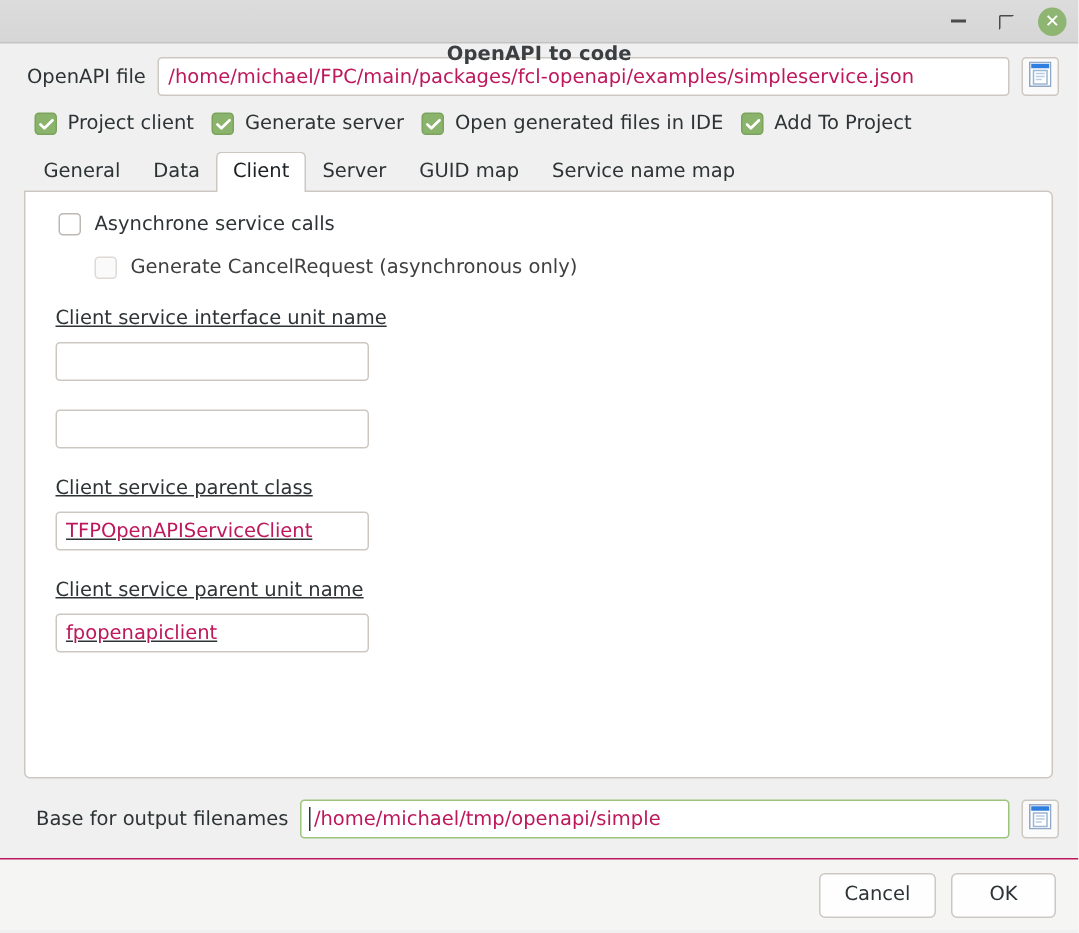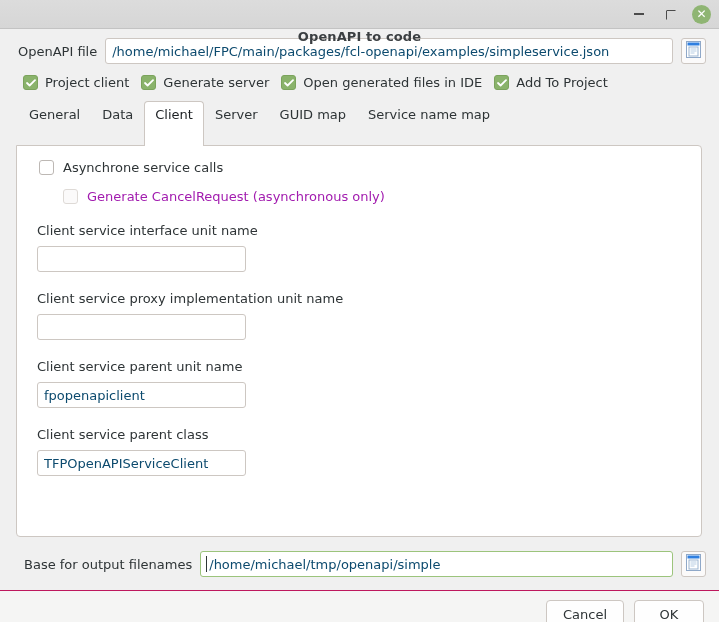--- a/index.html
+++ b/index.html
@@ -97,21 +97,21 @@
     white-space: nowrap;
   }
   .text-input {
     box-sizing: border-box;
     height: 26px;
     border: 1px solid #cdc7c2;
     border-radius: 3px;
     background: #ffffff;
     font-family: "DejaVu Sans", "Liberation Sans", sans-serif;
     font-size: 13px;
-    color: #0c4a6e;
+    color: #be185d;
     padding: 0 6px;
     outline: none;
   }
   .toprow .text-input {
     flex: 1;
   }
   .browse-btn {
     box-sizing: border-box;
     width: 25px;
     height: 26px;
@@ -163,21 +163,21 @@
 
   
   .tabs {
     display: flex;
     align-items: flex-end;
     padding: 10px 0 0 18px;
     position: relative;
     z-index: 2;
   }
   .tab {
-    padding: 5px 10px 24px 10px;
+    padding: 5px 10px 6px 10px;
     font-size: 13px;
     color: #2e3436;
     border: 1px solid transparent;
     border-bottom: none;
     border-radius: 4px 4px 0 0;
     position: relative;
     top: 1px;
     white-space: nowrap;
   }
   .tab.active {
@@ -198,28 +198,28 @@
     position: relative;
     z-index: 1;
   }
   .panel-row {
     display: flex;
     align-items: center;
     gap: 9px;
   }
   .panel-row.indent1 { padding-left: 22px; }
   .panel-row.indent2 { padding-left: 46px; margin-top: 14px; }
-  .muted { color: #a21caf; }
+  .muted { color: #404040; }
 
   .field-label {
     font-size: 13px;
     color: #2e3436;
     padding-left: 20px;
   }
-  .field-group { margin-top: 19px; }
+  .field-group { margin-top: 19px; text-decoration: underline; }
   .field-group .field-input {
     display: block;
     margin: 8px 0 0 20px;
     width: 209px;
     height: 26px;
   }
 
   
   .baserow {
     display: flex;
@@ -366,32 +366,31 @@
     <span class="cbox unchecked disabled"></span>
     <span class="checkitem-label muted">Generate CancelRequest (asynchronous only)</span>
   </div>
 
   <div class="field-group">
     <div class="field-label">Client service interface unit name</div>
     <input class="text-input field-input" type="text" value="" style="">
   </div>
 
   <div class="field-group">
-    <div class="field-label">Client service proxy implementation unit name</div>
     <input class="text-input field-input" type="text" value="" style="">
+  </div>
+
+  <div class="field-group">
+    <div class="field-label">Client service parent class</div>
+    <input class="text-input field-input" type="text" value="TFPOpenAPIServiceClient" style="">
   </div>
 
   <div class="field-group">
     <div class="field-label">Client service parent unit name</div>
     <input class="text-input field-input" type="text" value="fpopenapiclient" style="">
-  </div>
-
-  <div class="field-group">
-    <div class="field-label">Client service parent class</div>
-    <input class="text-input field-input" type="text" value="TFPOpenAPIServiceClient" style="">
   </div>
 
 </div>
 
 <div class="baserow">
   <div class="toprow-label">Base for output filenames</div>
   <div class="focused-wrap">
     <input class="text-input" type="text" value="/home/michael/tmp/openapi/simple" style="">
     <span class="caret"></span>
   </div>

